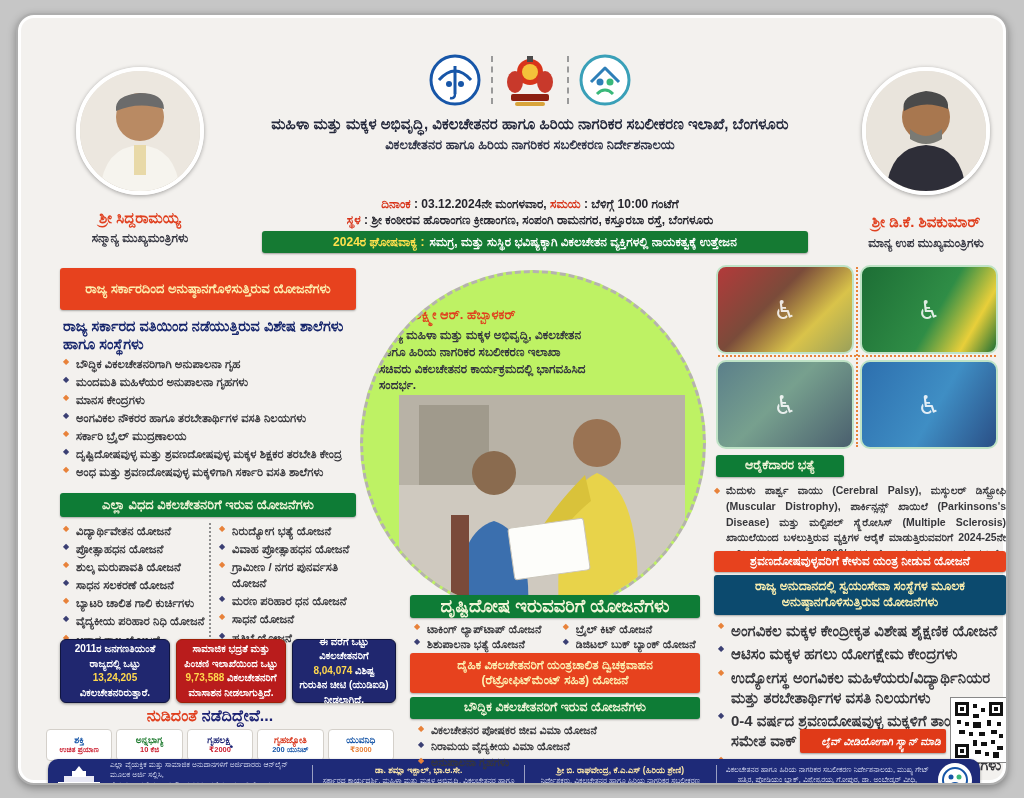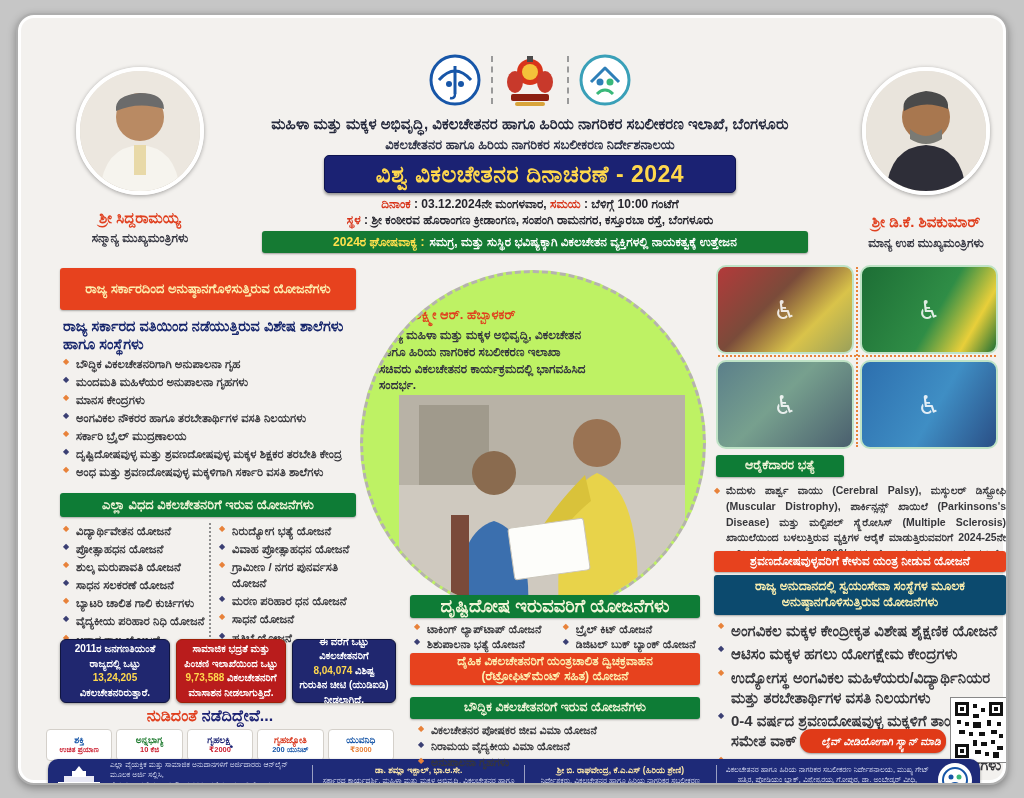--- a/index.html
+++ b/index.html
@@ -112,21 +112,21 @@
   .minister-text .mn { font-size:13px; font-weight:bold; color:#e03f1e; margin-bottom:4px; }
   .minister-text .md { font-size:12px; font-weight:bold; color:#33343f; line-height:1.4; }
   .center-photo { position:absolute; left:36px; bottom:0; width:286px; height:218px; }
 
   .c-green1 { left:392px; top:580px; width:290px; height:23px; font-size:18px; z-index:5; }
   .c-vision { left:396px; top:607px; width:286px; display:flex; z-index:5; }
   .c-vision ul { font-size:11px; }
   .c-vision ul:first-child { width:52%; }
   .c-vision ul:last-child { width:48%; }
   .c-vision li { line-height:1.35; }
-  .c-redbox { left:392px; top:638px; width:290px; height:32px; font-size:12px; padding:2px 8px; z-index:5; }
+  .c-redbox { left:392px; top:638px; width:290px; height:40px; font-size:12px; padding:2px 8px; z-index:5; }
   .c-green2 { left:392px; top:682px; width:290px; height:22px; font-size:12.5px; z-index:5; }
   .c-intel { left:400px; top:708px; width:282px; font-size:11px; z-index:5; }
   .c-intel li { line-height:1.45; }
 
   
   .collage { left:698px; top:250px; width:282px; height:184px;
     display:grid; grid-template-columns:1fr 1fr; grid-template-rows:1fr 1fr; gap:6px; }
   .ph { border-radius:10px; border:2px solid #bfe3c6; position:relative; overflow:hidden;
     display:flex; align-items:center; justify-content:center; }
   .ph .wc { font-size:26px; color:rgba(255,255,255,.85); font-family:"DejaVu Sans",sans-serif; }
@@ -138,21 +138,21 @@
   .collage-divider-h { left:700px; top:340px; width:278px; height:0; border-top:2px dotted #e8823a; z-index:3; }
 
   .r-green-hdr { left:698px; top:440px; width:128px; height:22px; font-size:12.5px; }
   .r-caregiver { left:696px; top:468px; width:292px; font-size:10.5px; font-weight:bold; color:#37373b;
     line-height:1.5; text-align:justify; position:relative; padding-left:12px; }
   .r-caregiver::before { content:"◆"; position:absolute; left:0; top:2px; font-size:8px; color:#e8823a; }
   .r-redban { left:696px; top:536px; width:292px; height:21px; font-size:12px; color:#fff !important; }
   .r-navyban { left:696px; top:560px; width:292px; height:40px; font-size:12.5px; padding:2px 10px; }
   .r-ngo { left:700px; top:606px; width:290px; font-size:15px; }
   .r-ngo li { line-height:1.35; margin-bottom:3px; }
-  .scan-pill { left:782px; top:714px; width:146px; height:24px; background:#e03a18; border-radius:11px;
+  .scan-pill { left:782px; top:714px; width:146px; height:24px; background:#e03a18; border-radius:2px;
     display:flex; align-items:center; justify-content:center; color:#fff; font-weight:bold;
     font-style:italic; font-size:10.5px; box-shadow:0 1px 2px rgba(0,0,0,.35);padding-left:16px; }
   .qr { left:932px; top:682px; width:58px; height:66px; background:#fff; border:1px solid #888; padding:2px; }
 
   
   .footer { left:30px; top:744px; width:932px; height:42px; background:#1e2a78; border-radius:10px;
     display:flex; align-items:center; padding:3px 8px; gap:8px; box-shadow:0 1px 3px rgba(0,0,0,.4); }
   .f-sep { width:0; height:30px; border-left:1px solid rgba(255,255,255,.55); }
   .f-block { color:#e3e7fa; text-align:center; overflow:hidden; }
   .f-quote { width:218px; font-size:7.5px; line-height:1.35; text-align:left; }
@@ -193,23 +193,20 @@
       <circle cx="26" cy="26" r="24" fill="#fff" stroke="#3aa0b8" stroke-width="3"></circle>
       <path d="M12 28 L26 14 L40 28" fill="none" stroke="#2e7fb8" stroke-width="3" stroke-linejoin="round"></path>
       <circle cx="21" cy="28" r="3.5" fill="#2e7fb8"></circle>
       <circle cx="31" cy="28" r="3.5" fill="#3ab87a"></circle>
       <path d="M18 40 q8 -8 16 0" fill="none" stroke="#3ab87a" stroke-width="3"></path>
     </svg>
   </div>
 
   <div class="abs hdr-line1">ಮಹಿಳಾ ಮತ್ತು ಮಕ್ಕಳ ಅಭಿವೃದ್ಧಿ, ವಿಕಲಚೇತನರ ಹಾಗೂ ಹಿರಿಯ ನಾಗರಿಕರ ಸಬಲೀಕರಣ ಇಲಾಖೆ, ಬೆಂಗಳೂರು</div>
   <div class="abs hdr-line2">ವಿಕಲಚೇತನರ ಹಾಗೂ ಹಿರಿಯ ನಾಗರಿಕರ ಸಬಲೀಕರಣ ನಿರ್ದೇಶನಾಲಯ</div>
-  <div class="abs title-banner">
-    <span>ವಿಶ್ವ ವಿಕಲಚೇತನರ ದಿನಾಚರಣೆ - 2024</span>
-  </div>
   <div class="abs dt-line">
     <span class="red">ದಿನಾಂಕ</span><span> : 03.12.2024ನೇ ಮಂಗಳವಾರ, </span><span class="red">ಸಮಯ</span><span> : ಬೆಳಿಗ್ಗೆ 10:00 ಗಂಟೆಗೆ</span>
   </div>
   <div class="abs venue-line">
     <span class="red" style="color:#d8351b;">ಸ್ಥಳ</span><span> : ಶ್ರೀ ಕಂಠೀರವ ಹೊರಾಂಗಣ ಕ್ರೀಡಾಂಗಣ, ಸಂಪಂಗಿ ರಾಮನಗರ, ಕಸ್ತೂರಬಾ ರಸ್ತೆ, ಬೆಂಗಳೂರು</span>
   </div>
   <div class="abs slogan-bar">
     <span class="lbl">2024ರ ಘೋಷವಾಕ್ಯ :</span>
     <span class="txt">ಸಮಗ್ರ, ಮತ್ತು ಸುಸ್ಥಿರ ಭವಿಷ್ಯಕ್ಕಾಗಿ ವಿಕಲಚೇತನ ವ್ಯಕ್ತಿಗಳಲ್ಲಿ ನಾಯಕತ್ವಕ್ಕೆ ಉತ್ತೇಜನ</span>
   </div>

